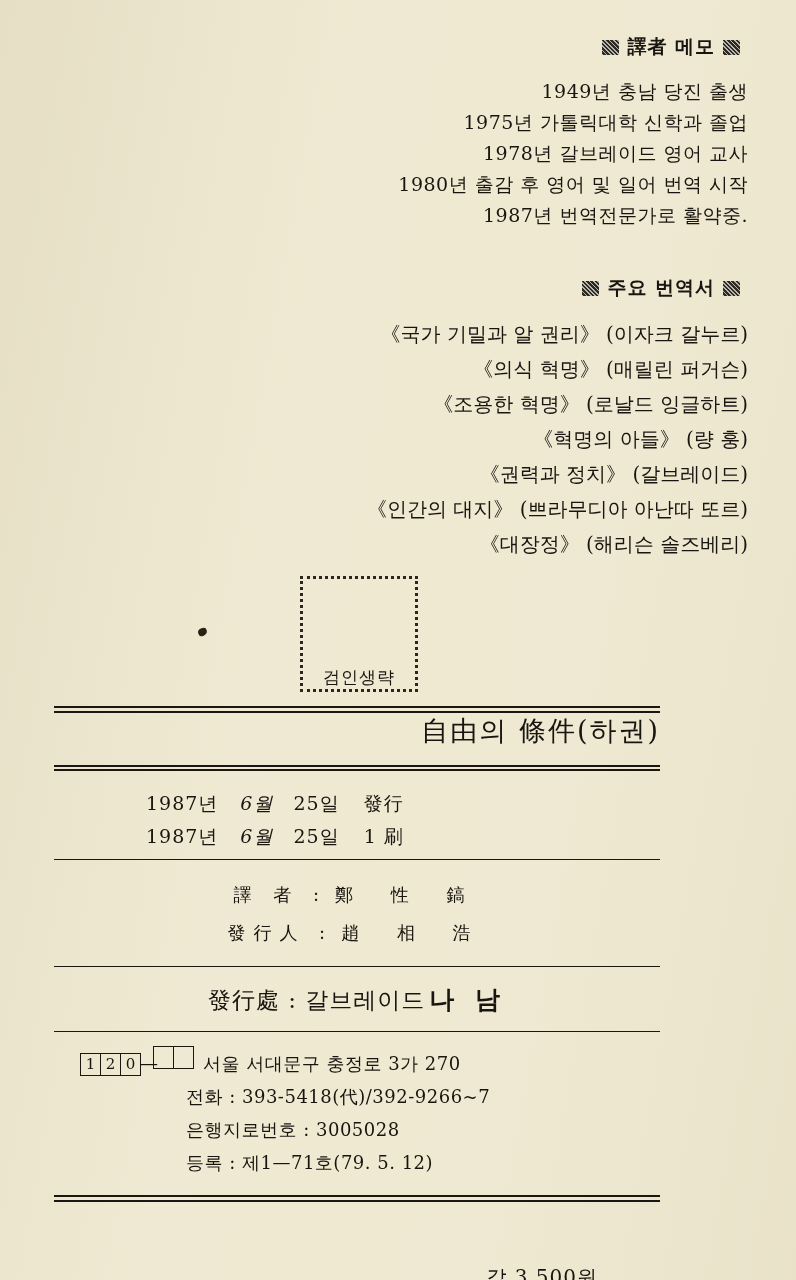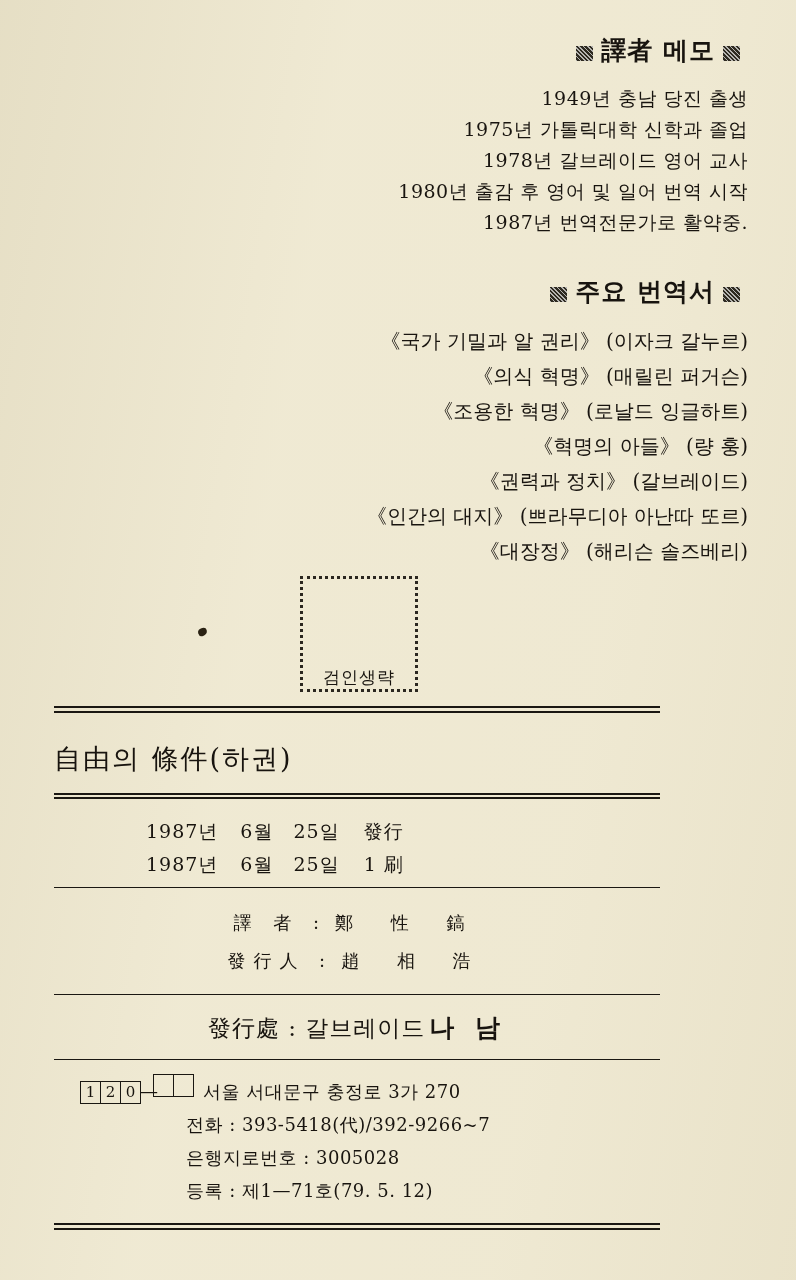--- a/index.html
+++ b/index.html
@@ -42,21 +42,21 @@
 
   
   .top-section {
     position: absolute;
     right: 48px;
     top: 34px;
     width: 700px;
     text-align: right;
   }
   .section-head {
-    font-size: 25px;
+    font-size: 19px;
     letter-spacing: 1px;
     margin-bottom: 16px;
     font-family: "DejaVu Sans", "Liberation Sans", sans-serif;
     font-weight: bold;
   }
   .hatch {
     display: inline-block;
     width: 17px;
     height: 15px;
     vertical-align: -2px;
@@ -123,35 +123,35 @@
     height: 0;
     margin: 0;
   }
   .rule-heavy {
     border-top: 2.5px solid #1a1712;
     border-bottom: 2.5px solid #1a1712;
     height: 2px;
     margin: 0;
   }
   .book-title {
-    text-align: left;
+    text-align: right;
     font-size: 27px;
     letter-spacing: 2px;
-    padding: 28px 0 16px 0;
+    padding: 0 0 16px 0;
   }
   .dates {
     padding: 16px 0 6px 44px;
   }
   .date-line {
     font-size: 19px;
     line-height: 33px;
     letter-spacing: 1px;
   }
   .date-line .d-y { margin-right: 22px; margin-left: 48px; }
-  .date-line .d-m { margin-right: 20px; }
+  .date-line .d-m { margin-right: 20px; font-style: italic; }
   .date-line .d-d { margin-right: 24px; }
   .people {
     padding: 16px 0 14px 0;
     text-align: center;
   }
   .person-line {
     font-size: 18px;
     line-height: 38px;
     letter-spacing: 1px;
   }

